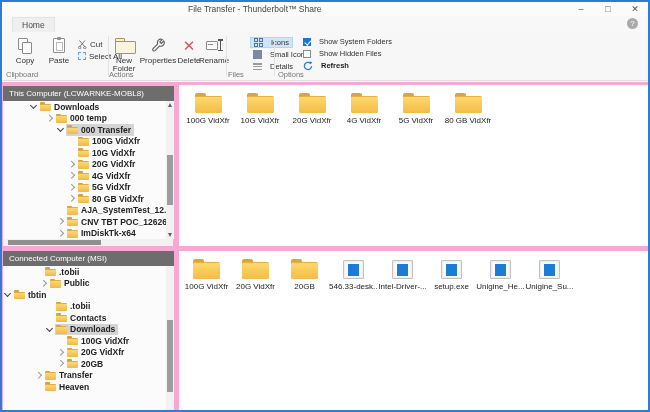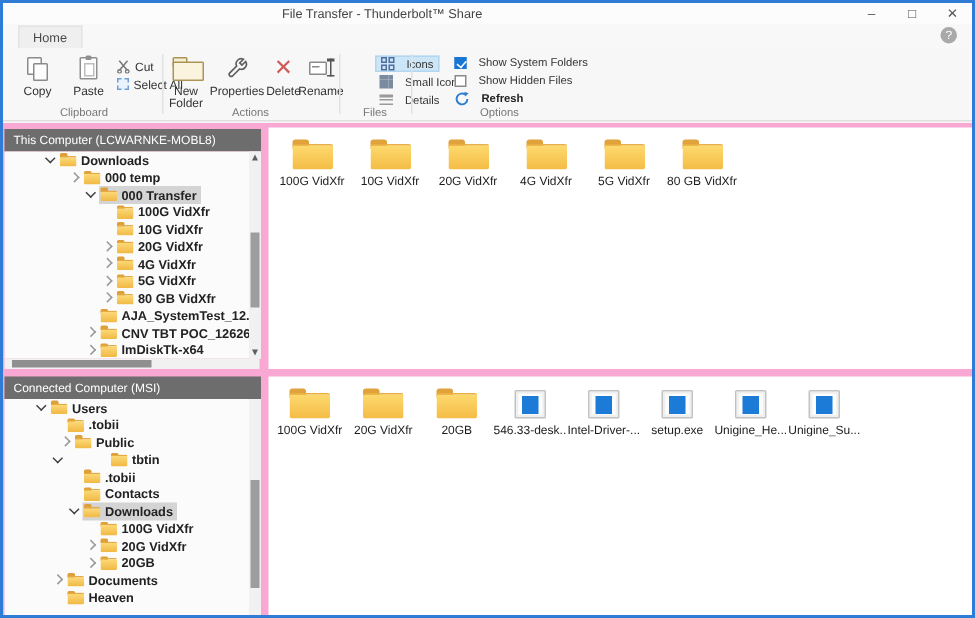--- a/index.html
+++ b/index.html
@@ -13,21 +13,21 @@
   .winbtn{font-size:9px;color:#555;line-height:14px;width:10px;text-align:center;cursor:default;}
 
   
   .tabrow{position:absolute;left:0;top:14px;width:100%;height:16px;background:#f8f8f8;}
   .tab{position:absolute;left:10px;top:1px;height:15px;padding:0 9px;background:#efefef;border:1px solid #e3e3e3;border-bottom:none;font-size:8.5px;color:#4a4a4a;line-height:14px;}
   .helpbtn{position:absolute;right:10px;top:2px;width:11px;height:11px;border-radius:50%;background:#a9a9a9;color:#fff;font-size:8px;line-height:11px;text-align:center;}
 
   
   .ribbon{position:absolute;left:0;top:30px;width:100%;height:49px;background:#f7f7f7;border-bottom:1px solid #e0e0e0;}
   .grp{position:absolute;top:0;height:49px;}
-  .grp-label{position:absolute;bottom:2px;left:0;right:0;text-align:center;font-size:7.5px;color:#767676;}
+  .grp-label{position:absolute;bottom:2px;left:0;right:0;font-size:7.5px;color:#767676;}
   .vsep{position:absolute;top:4px;height:40px;width:1px;background:#e2e2e2;}
   .bigbtn{position:absolute;top:3px;width:34px;height:34px;text-align:center;}
   .bigbtn .bicon{height:20px;display:flex;align-items:center;justify-content:center;}
   .bigbtn .blabel{font-size:8px;color:#333;line-height:8px;margin-top:2px;white-space:nowrap;}
   .smallrow{position:absolute;display:flex;align-items:center;gap:3px;font-size:8px;color:#333;white-space:nowrap;height:10px;}
   .viewrow{position:absolute;display:flex;align-items:center;gap:8px;font-size:7.5px;color:#333;white-space:nowrap;height:11px;padding:0 3px;margin-left:22px;}
   .viewrow.sel{background:#cde6f7;border:1px solid #b3d6f0;}
   .cb{width:8px;height:8px;border:1px solid #8a8a8a;background:#fff;position:relative;flex:none;}
   .cb.checked{background:#1976d2;border-color:#1976d2;}
   .cb.checked::after{content:"";position:absolute;left:2px;top:0.5px;width:2.5px;height:4.5px;border:solid #fff;border-width:0 1.2px 1.2px 0;transform:rotate(40deg);}
@@ -341,42 +341,35 @@
       <span class="arr up"></span>
       <div class="vthumb" style="top:54px;height:50px;"></div>
       <span class="arr down"></span>
     </div>
     <div class="hscroll" style="left:1px;top:157px;width:170px;">
       <div class="hthumb" style="left:5px;width:93px;"></div>
     </div>
 
     <div class="pane-header" style="top:169px;">Connected Computer (MSI)</div>
     <div class="treepane" style="top:184px;height:144px;">
-        <div class="trow" style="padding-left: 20px;">
-          <span class="chev expanded"></span>
-          <span class="tsel">
-            <span class="tfold"></span>
-            <span class="tlabel">Users</span>
-          </span>
-        </div>
         <div class="trow" style="padding-left: 31px;">
           <span class="chev none"></span>
           <span class="tsel">
             <span class="tfold"></span>
             <span class="tlabel">.tobii</span>
           </span>
         </div>
         <div class="trow" style="padding-left: 36px;">
           <span class="chev collapsed"></span>
           <span class="tsel">
             <span class="tfold"></span>
             <span class="tlabel">Public</span>
           </span>
         </div>
-        <div class="trow" style="padding-left: 31px; gap: 29px;">
+        <div class="trow" style="">
           <span class="chev expanded"></span>
           <span class="tsel">
             <span class="tfold"></span>
             <span class="tlabel">tbtin</span>
           </span>
         </div>
         <div class="trow" style="padding-left: 42px;">
           <span class="chev none"></span>
           <span class="tsel">
             <span class="tfold"></span>
@@ -415,21 +408,21 @@
           <span class="chev collapsed"></span>
           <span class="tsel">
             <span class="tfold"></span>
             <span class="tlabel">20GB</span>
           </span>
         </div>
         <div class="trow" style="padding-left: 31px;">
           <span class="chev collapsed"></span>
           <span class="tsel">
             <span class="tfold"></span>
-            <span class="tlabel">Documents</span>
+            <span class="tlabel">Transfer</span>
           </span>
         </div>
         <div class="trow" style="padding-left: 31px;">
           <span class="chev none"></span>
           <span class="tsel">
             <span class="tfold"></span>
             <span class="tlabel">Heaven</span>
           </span>
         </div>
       </div>

